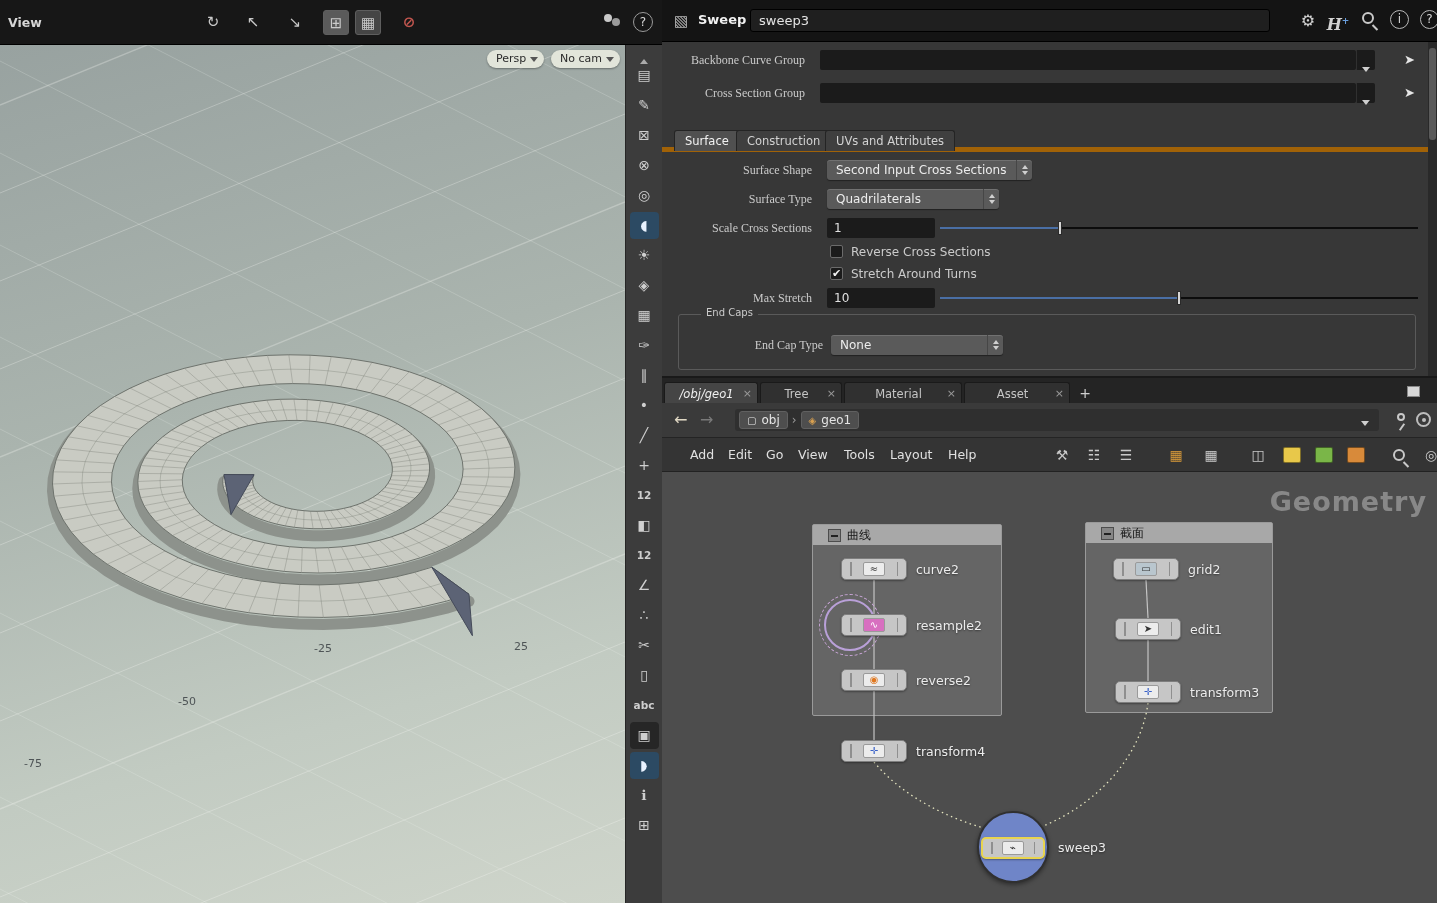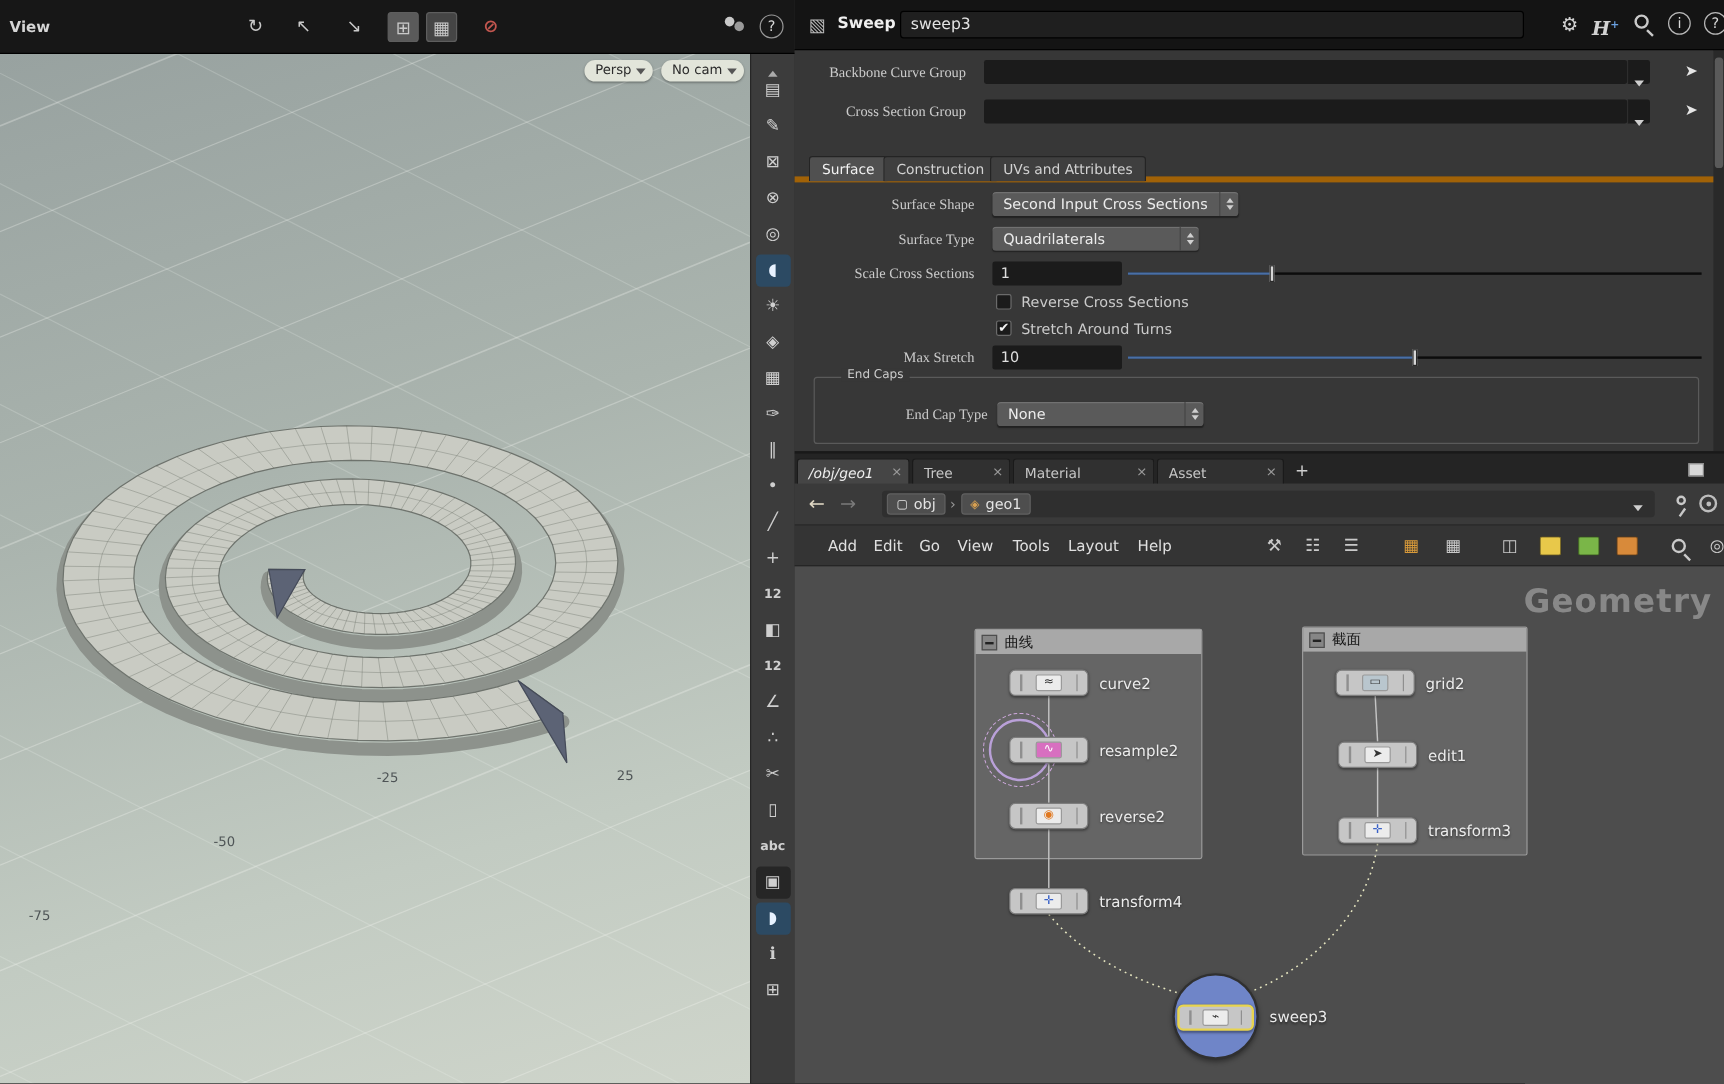--- a/index.html
+++ b/index.html
@@ -79,21 +79,21 @@
         color:#f2f2f2; font-size:11px; line-height:12px; text-align:center; }
   .cblabel { position:absolute; color:#cbcbcb; font-size:12px; height:14px; line-height:14px; }
   .fieldset { position:absolute; left:16px; right:12px; top:272px; height:56px; border:1px solid #5a5a5a; border-radius:3px; }
   .fieldset .legend { position:absolute; left:8px; top:-8px; background:#373737; padding:0 5px; color:#cbcbcb; font-size:10px;margin-left:14px; }
   #param-scroll { position:absolute; left:1428px; top:42px; width:9px; height:334px; background:#292929; }
   #param-scroll .thumb { position:absolute; left:1px; top:6px; width:7px; height:92px; background:#5a5a5a; border-radius:3px; }
 
   
   #panetabs { position:absolute; left:662px; top:376px; width:775px; height:27px; background:#242424; border-top:2px solid #191919; }
   .ntab { position:absolute; top:4px; height:23px; background:#303030; color:#c6c6c6; font-size:11.5px; line-height:22px;
-          padding:0 18px 0 9px; border:1px solid #1a1a1a; border-bottom:none; border-radius:3px 3px 0 0; }
+          padding:0 18px 0 9px; border:1px solid #1a1a1a; border-bottom:none; border-radius:3px 3px 0 0;text-align:center; }
   .ntab.active { background:#454545; color:#efefef; font-style:italic; }
   .ntab .x { position:absolute; right:5px; top:0; color:#999; font-size:11px; }
   .ntab-plus { position:absolute; top:6px; width:18px; height:18px; color:#cfcfcf; font-size:14px; line-height:18px; text-align:center; }
   .pane-sq { position:absolute; top:8px; width:13px; height:11px; background:#d8d8d8; border:1px solid #888; }
 
   
   #pathbar { position:absolute; left:662px; top:403px; width:775px; height:35px; background:#3a3a3a; border-bottom:1px solid #242424; }
   .nav-arrow { position:absolute; top:8px; font-size:16px; line-height:18px; }
   .path-strip { position:absolute; left:73px; right:58px; top:6px; height:22px; background:#2f2f2f; border-radius:3px;
                 display:flex; align-items:center; padding:0 4px; gap:4px; }
@@ -112,21 +112,21 @@
   .menu-item { position:absolute; top:0; height:34px; line-height:34px; color:#e0e0e0; font-size:12.5px; padding:0 6px; }
   .mb-ic { position:absolute; top:7px; width:24px; height:21px; color:#c9c9c9; font-size:14px; text-align:center; line-height:21px; }
   .chip { position:absolute; top:9px; width:18px; height:16px; border-radius:2px; border:1px solid rgba(0,0,0,.45); }
   .mb-mag { position:absolute; top:11px; }
 
   
   #network { position:absolute; left:662px; top:472px; width:775px; height:431px; background:#4d4d4d; overflow:hidden; }
   .watermark { position:absolute; right:10px; top:14px; font-size:27px; font-weight:bold; letter-spacing:1px;
                color:rgba(235,235,235,.38); }
   .nbox { position:absolute; background:rgba(160,160,160,.30); border:1px solid #9a9a9a; border-radius:2px; }
-  .nbox-header { height:20px; background:#a8a8a8; display:flex; align-items:center; gap:6px; padding:0 5px;
+  .nbox-header { height:20px; background:#a8a8a8; display:flex; align-items:center; gap:6px; padding:0 15px;
                  color:#141414; font-size:12px; }
   .nbox-min { width:13px; height:13px; background:#868686; border:1px solid #4d4d4d; position:relative; }
   .nbox-min::after { content:""; position:absolute; left:2px; top:5px; width:7px; height:2px; background:#222; }
   #wires { position:absolute; left:0; top:0; width:775px; height:431px; pointer-events:none; }
   .hnode { position:absolute; display:flex; align-items:center; gap:9px; }
   .tile { position:relative; width:66px; height:22px; background:#c6c6c6; border:1px solid #7e7e7e; border-radius:5px;
           display:flex; align-items:center; justify-content:center; box-shadow:0 1px 2px rgba(0,0,0,.35); }
   .tile::before, .tile::after { content:""; position:absolute; top:3px; bottom:3px; width:1.5px; background:#8f8f8f; }
   .tile::before { left:8px; } .tile::after { right:8px; }
   .nicon { width:22px; height:14px; border-radius:2px; background:#ececec; border:1px solid #9a9a9a; font-size:10px;

